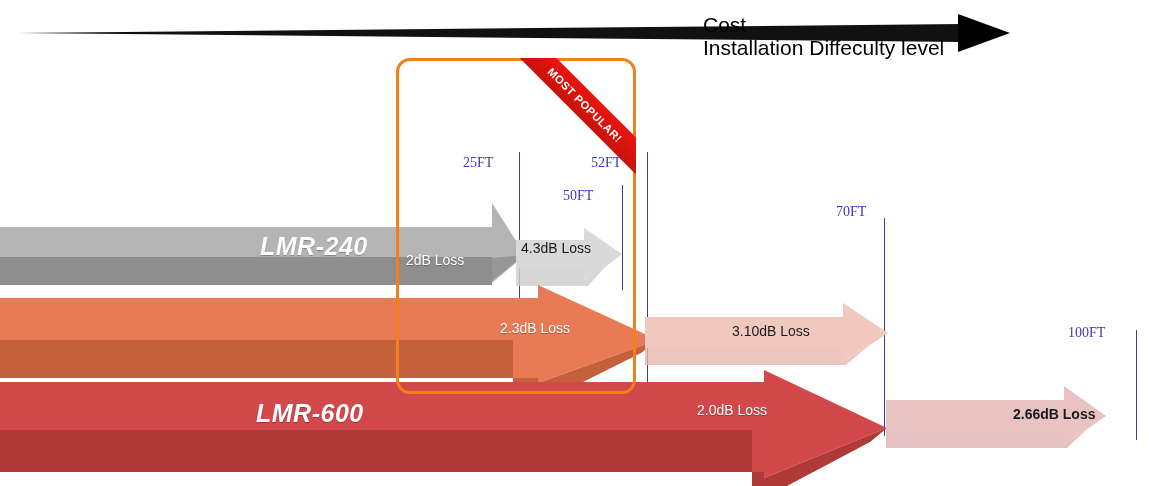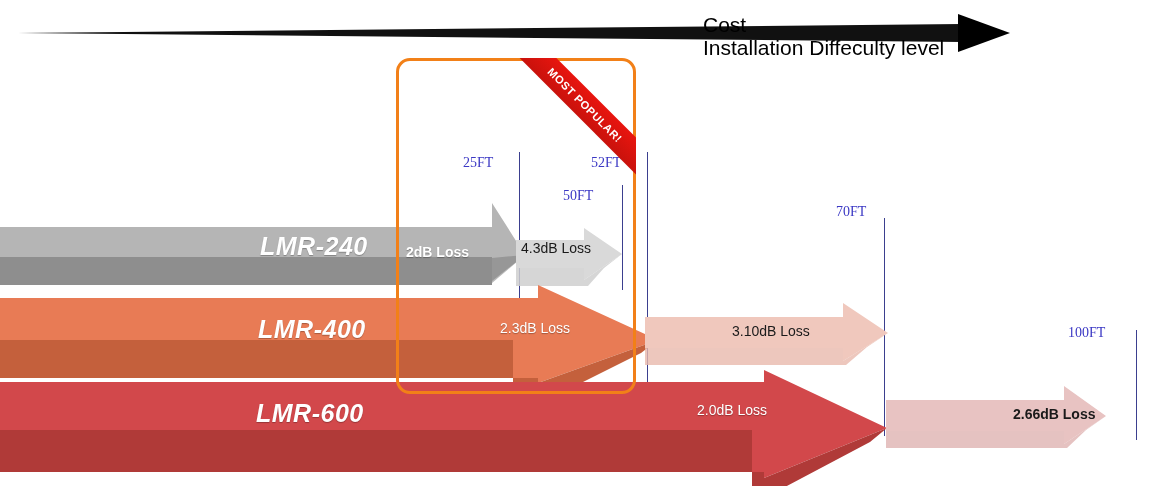--- a/index.html
+++ b/index.html
@@ -159,40 +159,39 @@
       <polygon points="0,24 100,24 100,0 133,52 100,78 100,54 0,54" fill="#b5b5b5"></polygon>
       <polygon points="0,54 100,54 100,78 133,52 100,78 100,82 0,82" fill="#8e8e8e"></polygon>
       <polygon points="8,82 100,82 100,78 133,52 122,66 103,92 8,92" fill="#9b9b9b" opacity="0.0"></polygon>
     </svg>
 
     <svg class="arrow-svg" style="left:392px; top:203px;" width="135" height="105">
       <polygon points="100,55 133,52 100,80" fill="#7d7d7d" opacity="0.55"></polygon>
     </svg>
 
     <div class="cable-name" style="left:260px; top:232px;">LMR-240</div>
-    <div class="loss-label on-dark" style="left:406px; top:244px;font-weight:bold;">2dB Loss</div>
+    <div class="loss-label on-dark" style="left:406px; top:252px;">2dB Loss</div>
 
     <svg class="arrow-svg" style="left:516px; top:228px;" width="110" height="60">
       <polygon points="0,12 68,12 68,0 106,26 68,52 68,40 0,40" fill="#d9d9d9"></polygon>
       <polygon points="0,40 68,40 68,52 106,26 88,40 72,58 0,58" fill="#cfcfcf" opacity="0.85"></polygon>
     </svg>
     <div class="loss-label on-light" style="left:521px; top:240px;">4.3dB Loss</div>
   </div>
 
   <div class="cable-row" style="top:0; left:0; width:1149px; height:486px;">
 
     <div class="bar-top" style="top:298px; width:513px; height:42px; background:#e87b55;"></div>
     <div class="bar-bottom" style="top:340px; width:513px; height:38px; background:#c4603c;"></div>
 
     <svg class="arrow-svg" style="left:513px; top:285px;" width="150" height="125">
       <polygon points="0,13 25,13 25,0 145,55 25,98 25,93 0,93" fill="#e87b55"></polygon>
       <polygon points="0,93 25,93 25,98 145,55 128,68 30,117 0,117" fill="#c4603c"></polygon>
     </svg>
 
-    <div class="cable-name" style="left:258px; top:315px;">LMR-400</div>
     <div class="loss-label on-dark" style="left:500px; top:320px;">2.3dB Loss</div>
 
     <svg class="arrow-svg" style="left:645px; top:303px;" width="248" height="62">
       <polygon points="0,14 198,14 198,0 243,30 198,58 198,45 0,45" fill="#f0c8bd"></polygon>
       <polygon points="0,45 198,45 198,58 243,30 222,44 201,62 0,62" fill="#e9b9ad" opacity="0.8"></polygon>
     </svg>
     <div class="loss-label on-light" style="left:732px; top:323px;">3.10dB Loss</div>
   </div>
 
   <div class="cable-row" style="top:0; left:0; width:1002px; height:486px;">

